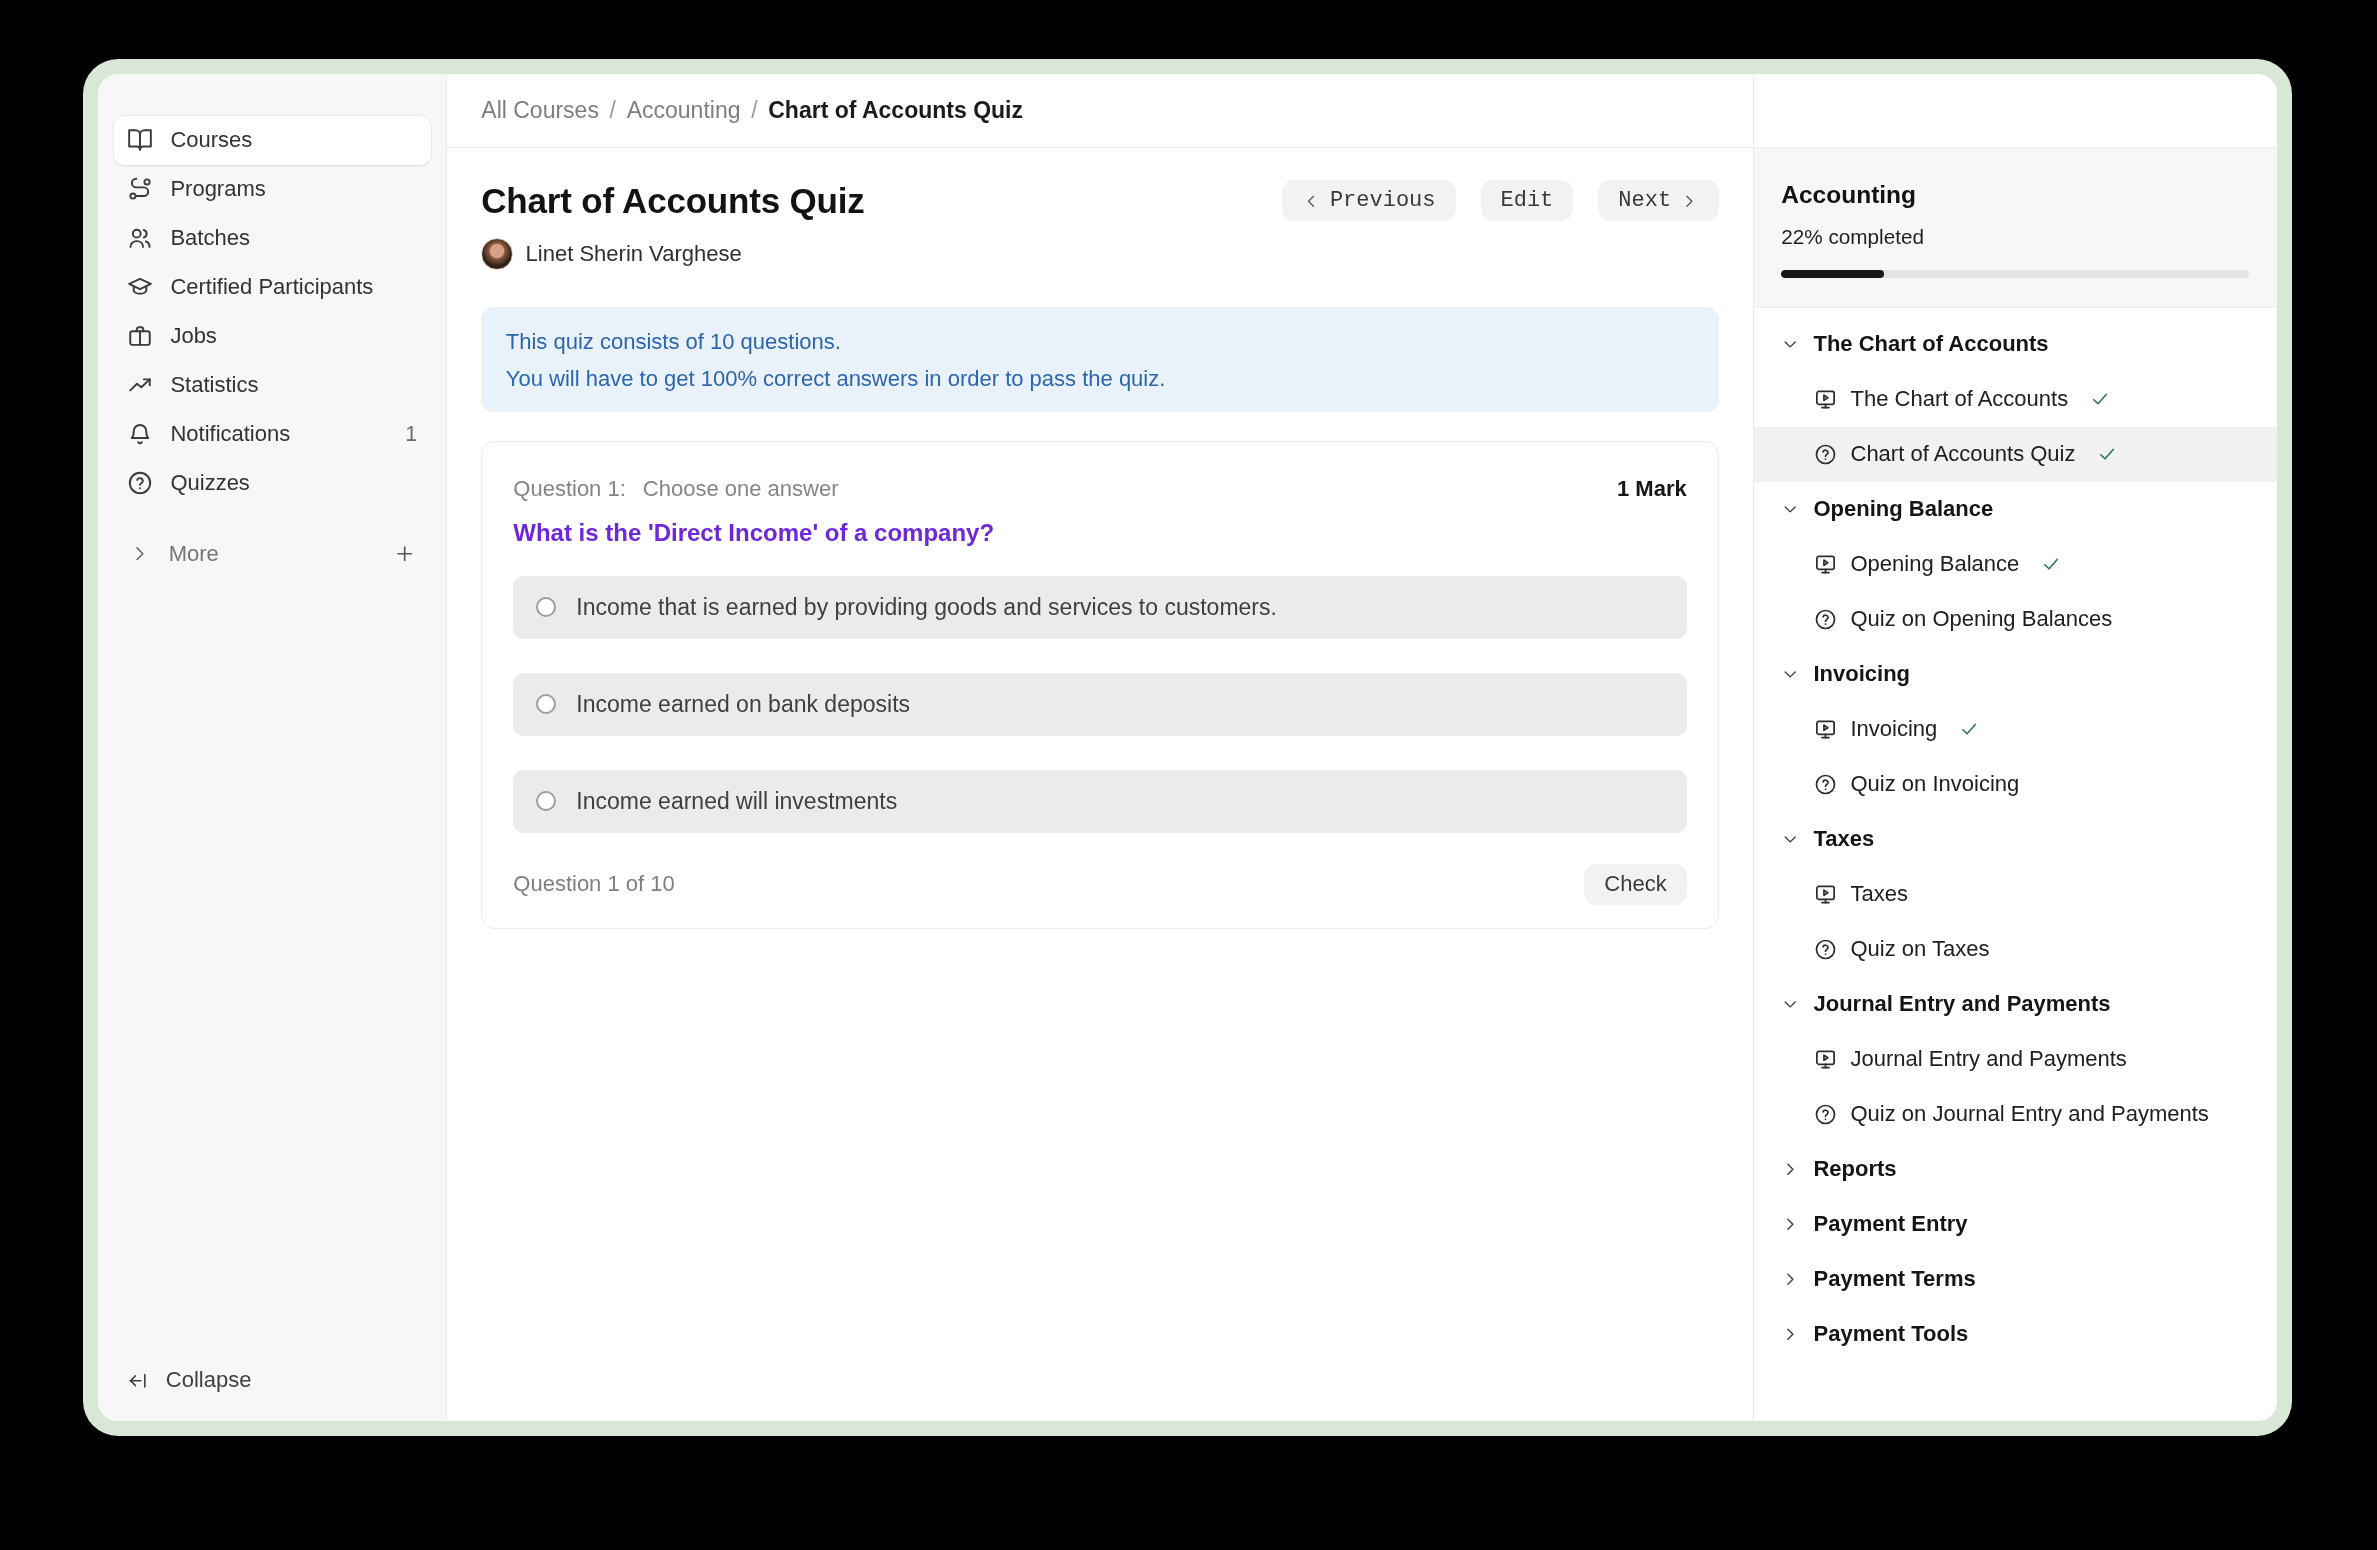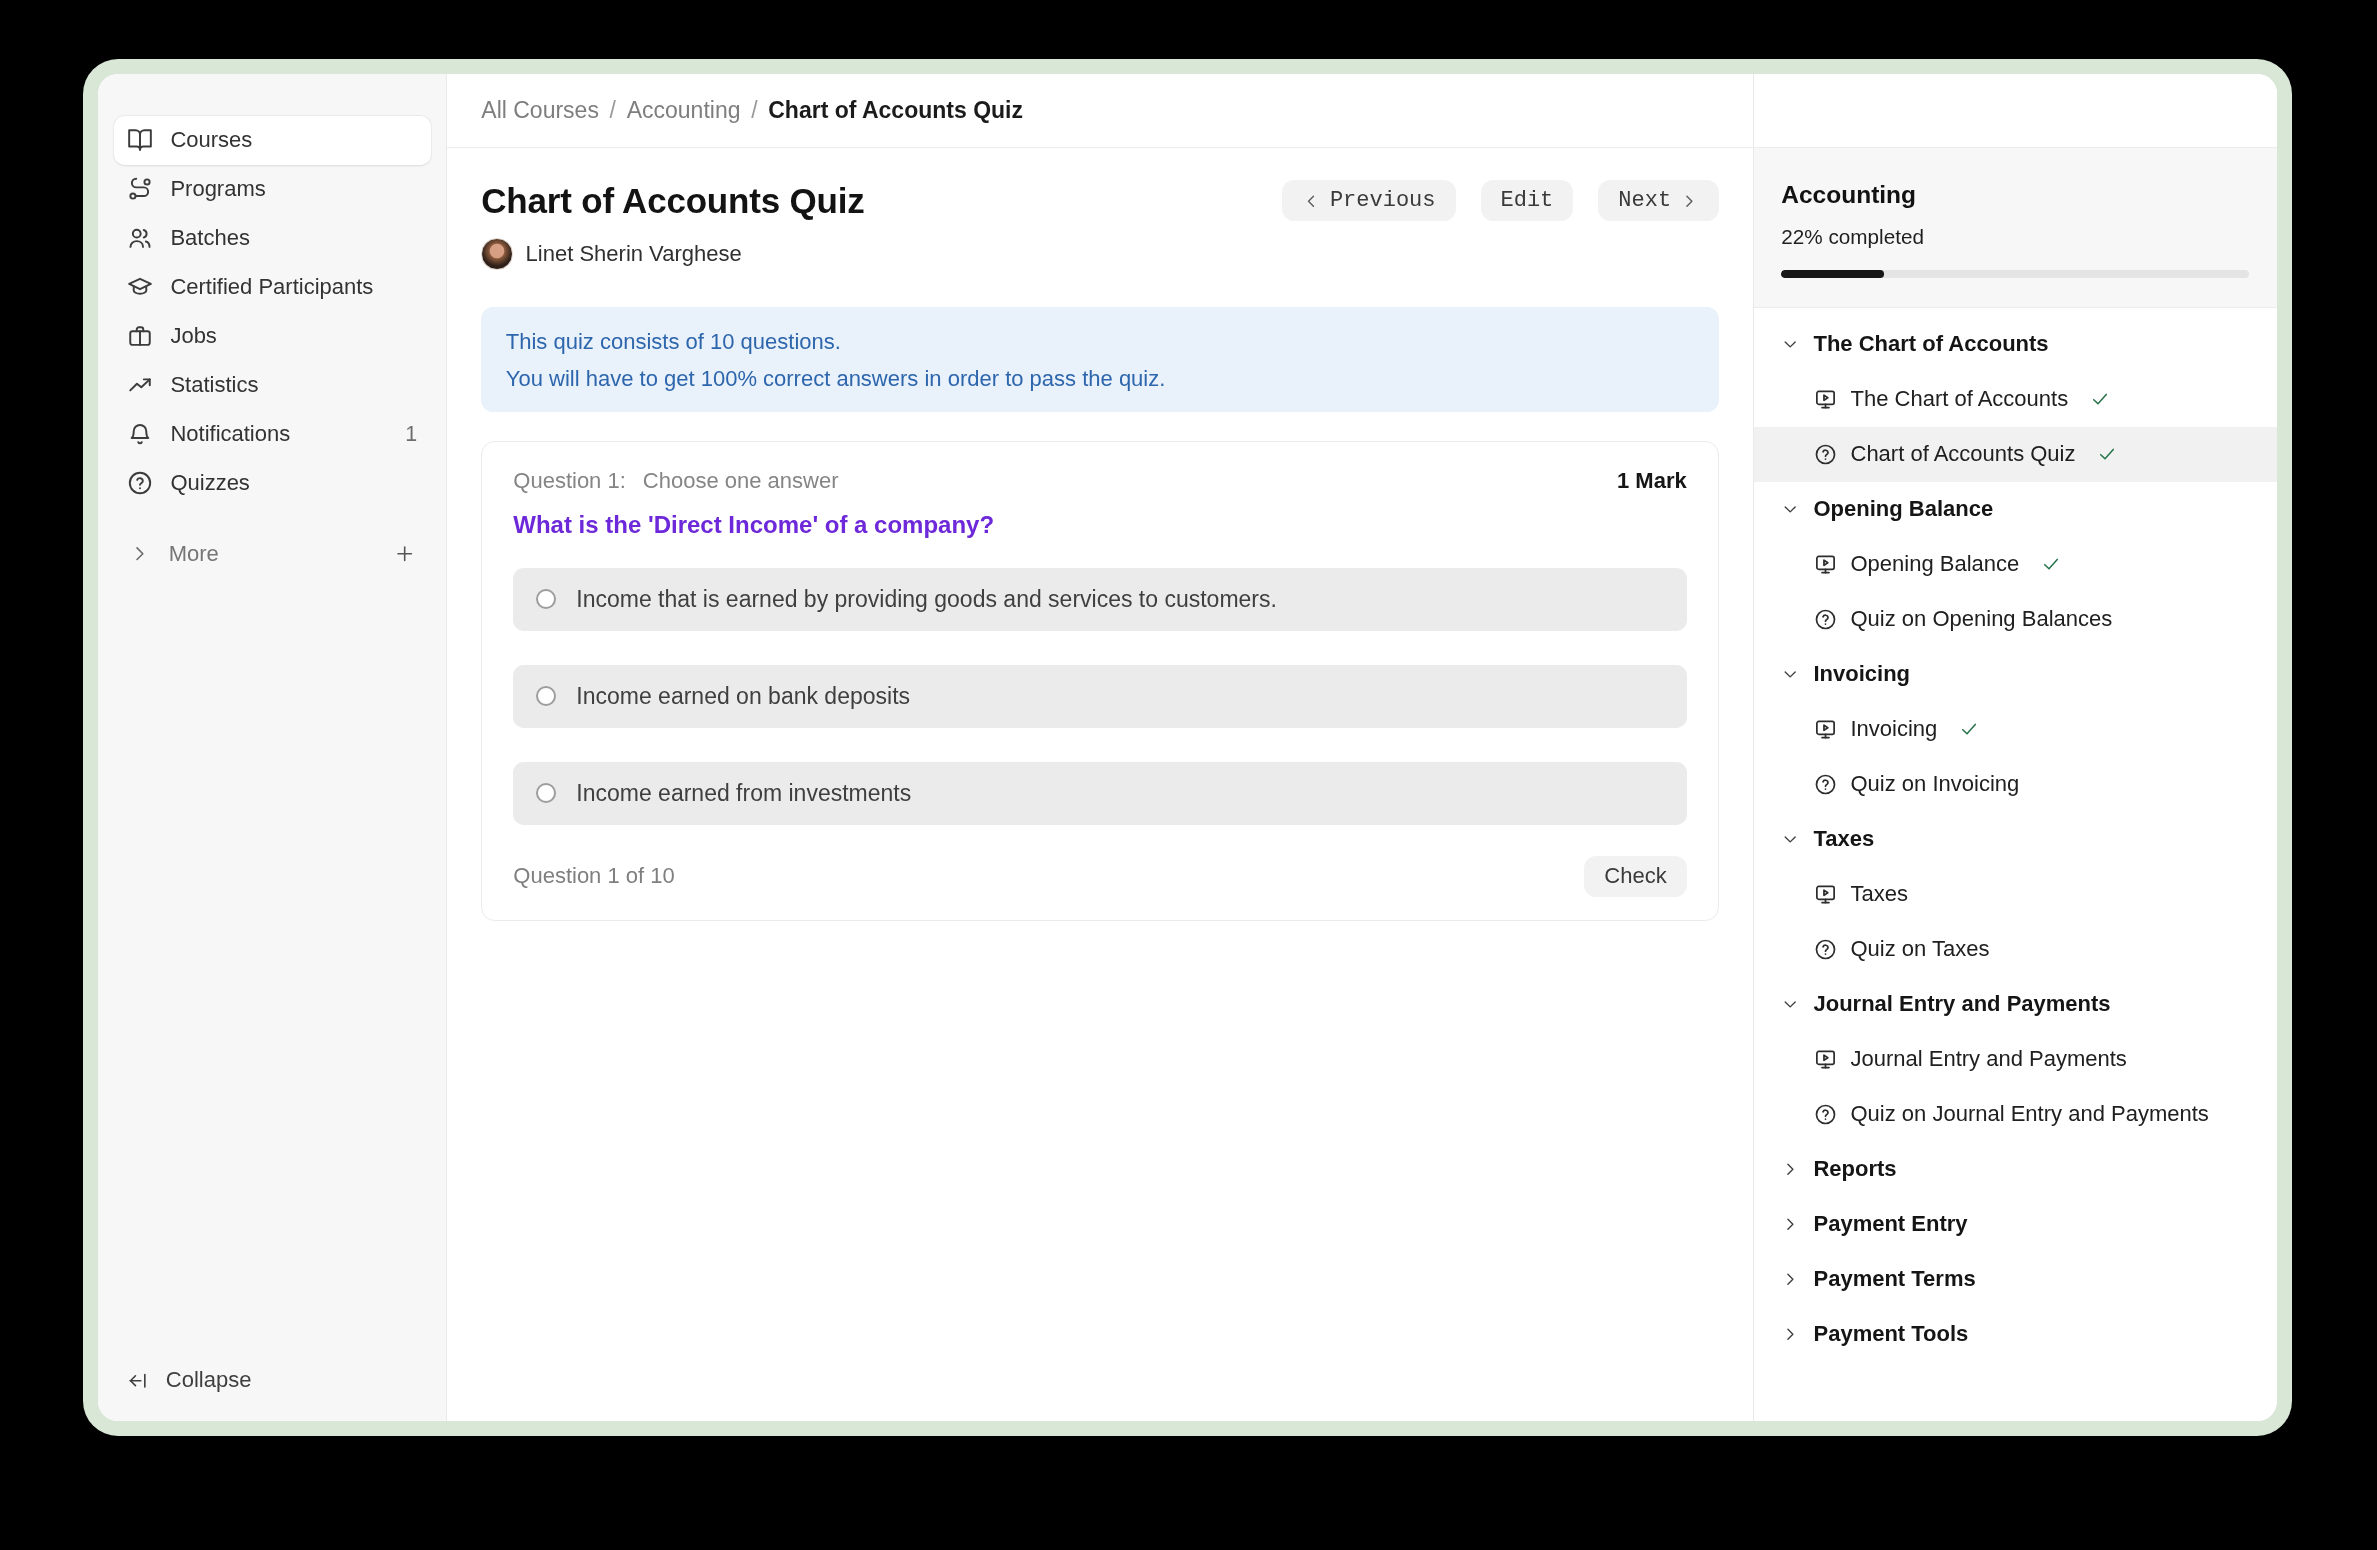--- a/index.html
+++ b/index.html
@@ -62,21 +62,21 @@
   .author-row { margin-top:17px; display:flex; align-items:center; gap:12.3px; }
   .avatar { width:32px; height:32px; border-radius:50%; flex:none; border:0.8px solid #e0d5cc;
             background:radial-gradient(circle at 50% 40%, #d7a084 29%, #8a5a3c 33%, #2e2019 64%); }
   .author-name { font-size:22px; color:#303030; }
 
   .notice { margin-top:37px; background:#e9f1fb; border-radius:12.3px; padding:15.3px 24.5px;
             font-size:22px; line-height:37px; color:#2d66ac; }
 
   .qcard { margin-top:29px; border:1.5px solid #ebebeb; border-radius:13.8px; background:#fff;
            padding:26px 31px 23px; }
-  .qhead { display:flex; align-items:flex-start; }
+  .qhead { display:flex; align-items:flex-start;margin-top:8px; }
   .qlabel, .qinstr { color:#858585; font-size:22px; }
   .qinstr { margin-left:17px; }
   .qmarks { margin-left:auto; font-size:22px; font-weight:700; color:#161616; }
   .qtext { margin-top:17px; font-size:24px; font-weight:600; color:#6d28d9; }
   .options { margin-top:29px; display:flex; flex-direction:column; gap:34px; }
   .option { background:#ebebeb; border-radius:10.7px; height:63px; display:flex; align-items:center;
             gap:20px; padding:0 23px; font-size:23px; color:#3f3f3f; cursor:pointer; }
   .radio { width:20px; height:20px; border-radius:50%; border:2.3px solid #9d9d9d; background:#fff; flex:none; }
   .qfoot { margin-top:31px; display:flex; align-items:center; justify-content:space-between; }
   .qprogress { color:#7f7f7f; font-size:22px; }
@@ -265,21 +265,21 @@
               <div class="option">
                 <span class="radio"></span>
                 <span>Income that is earned by providing goods and services to customers.</span>
               </div>
               <div class="option">
                 <span class="radio"></span>
                 <span>Income earned on bank deposits</span>
               </div>
               <div class="option">
                 <span class="radio"></span>
-                <span>Income earned from investments</span>
+                <span>Income earned will investments</span>
               </div>
             </div>
           <div class="qfoot">
             <span class="qprogress">Question 1 of 10</span>
             <button class="btn">
               <span>Check</span>
             </button>
           </div>
         </div>
       </div>

